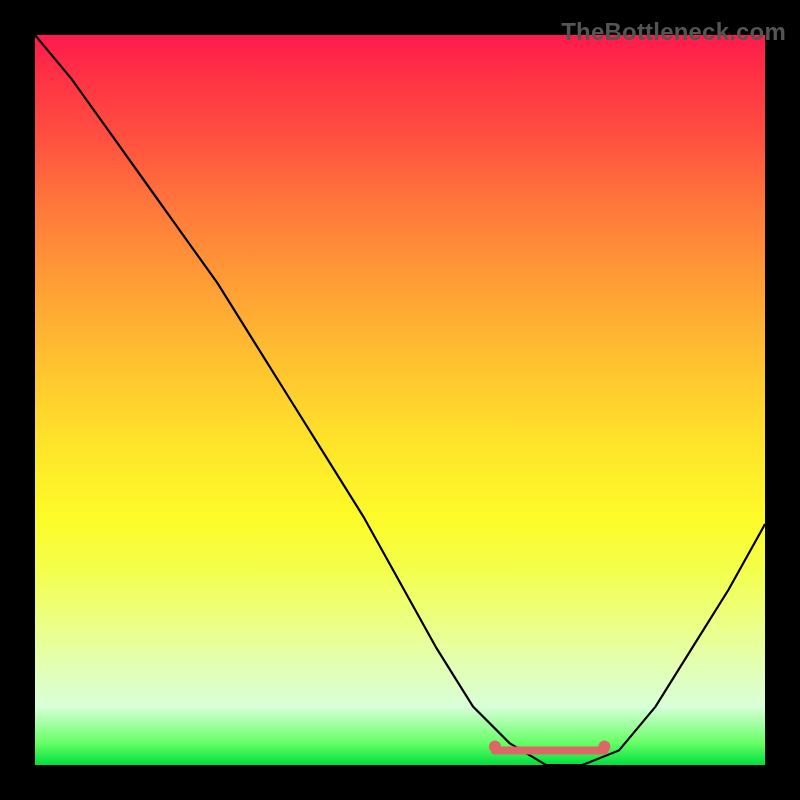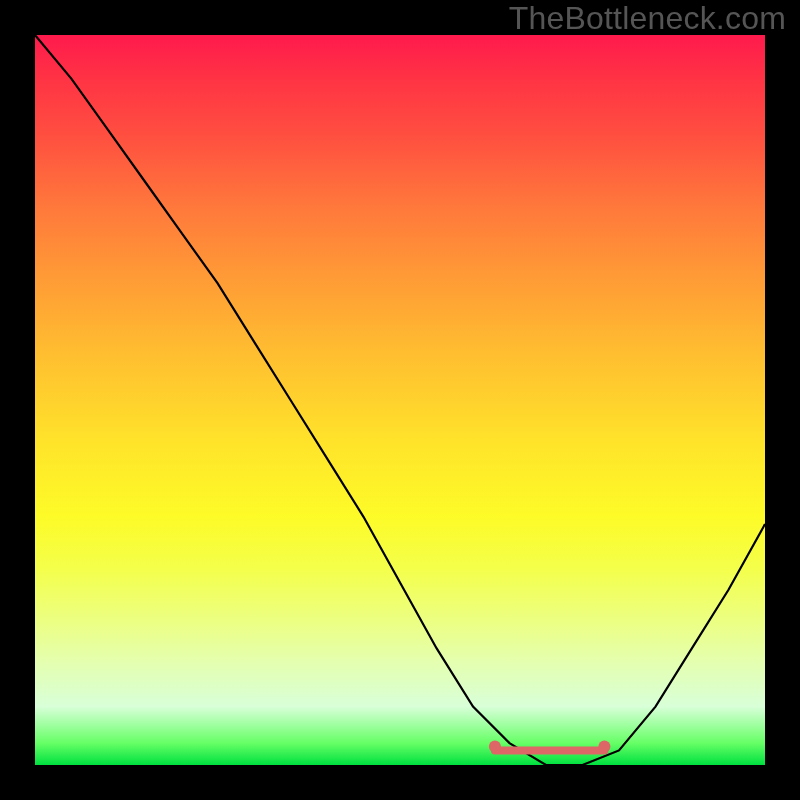--- a/index.html
+++ b/index.html
@@ -6,25 +6,25 @@
   body {
     width: 800px;
     height: 800px;
     background: #000;
     position: relative;
     font-family: Arial, sans-serif;
     overflow: hidden;
   }
   .watermark {
     position: absolute;
-    top: 0;
+    top: 18px;
     right: 14px;
     color: #555;
-    font-size: 32px;
-    font-weight: normal;
+    font-size: 24px;
+    font-weight: bold;
     z-index: 10;
     letter-spacing: 0.2px;
   }
   .plot-area {
     position: absolute;
     left: 35px;
     top: 35px;
     width: 730px;
     height: 730px;
     background: linear-gradient(to bottom,

